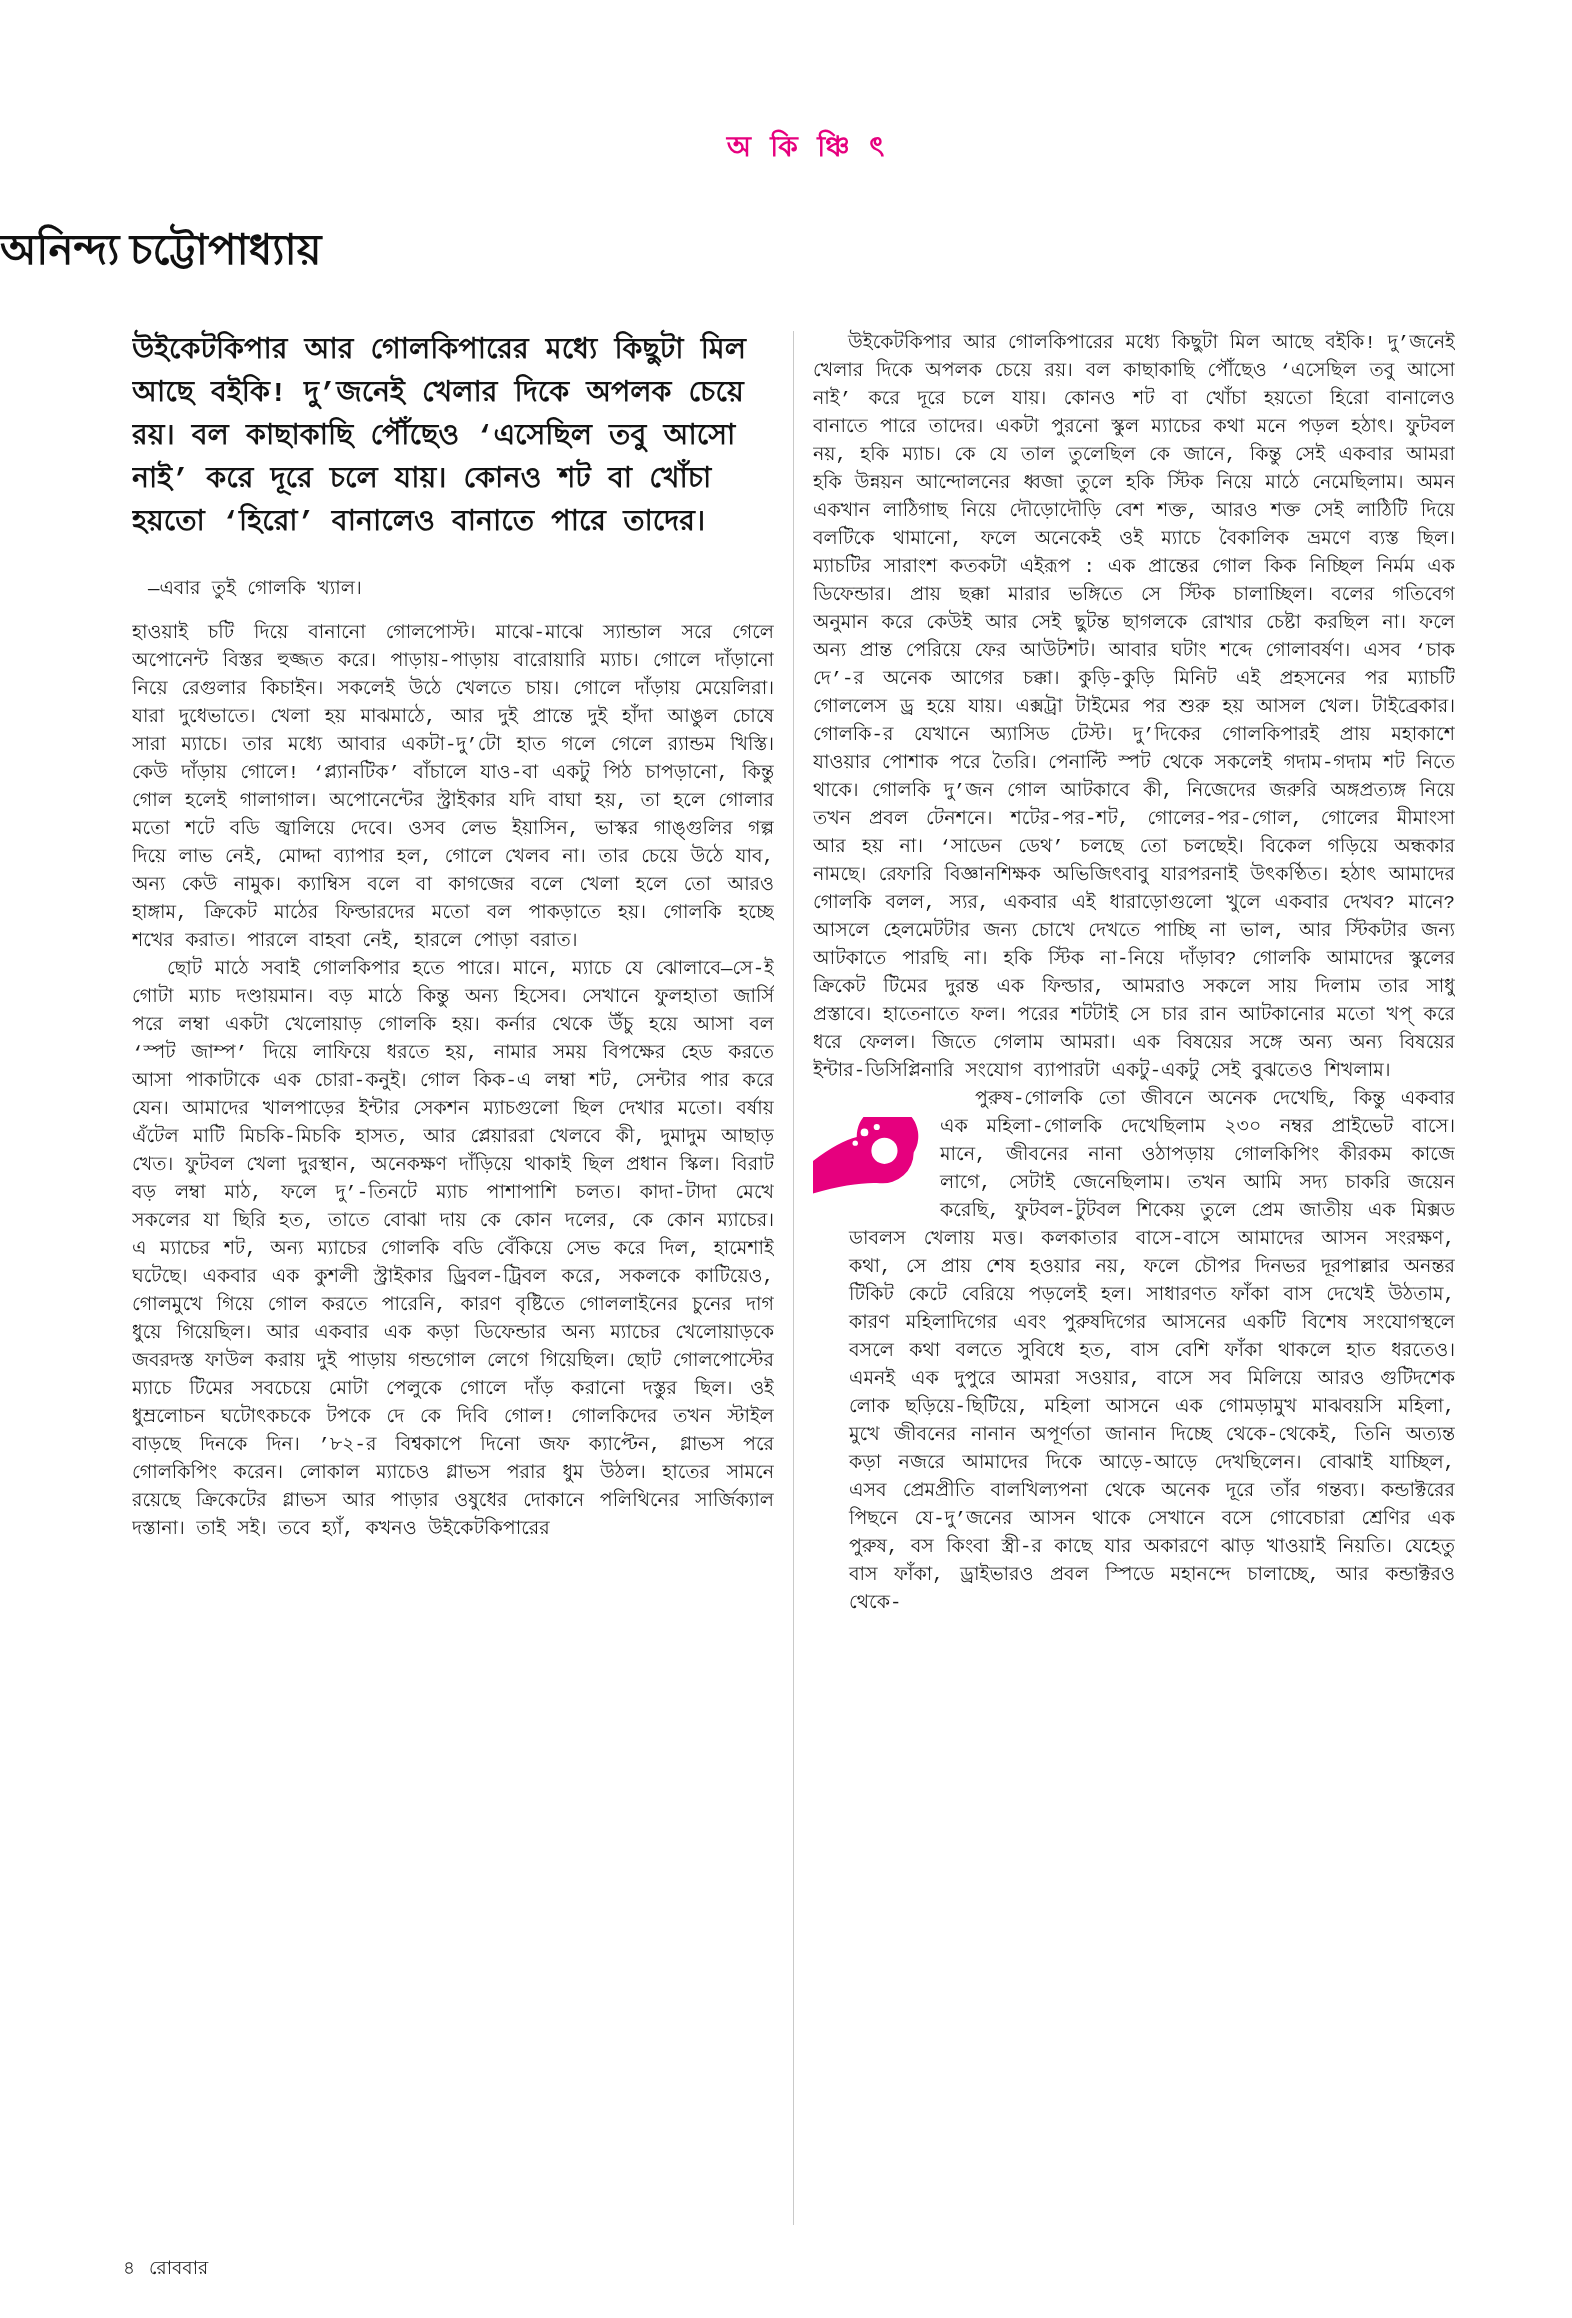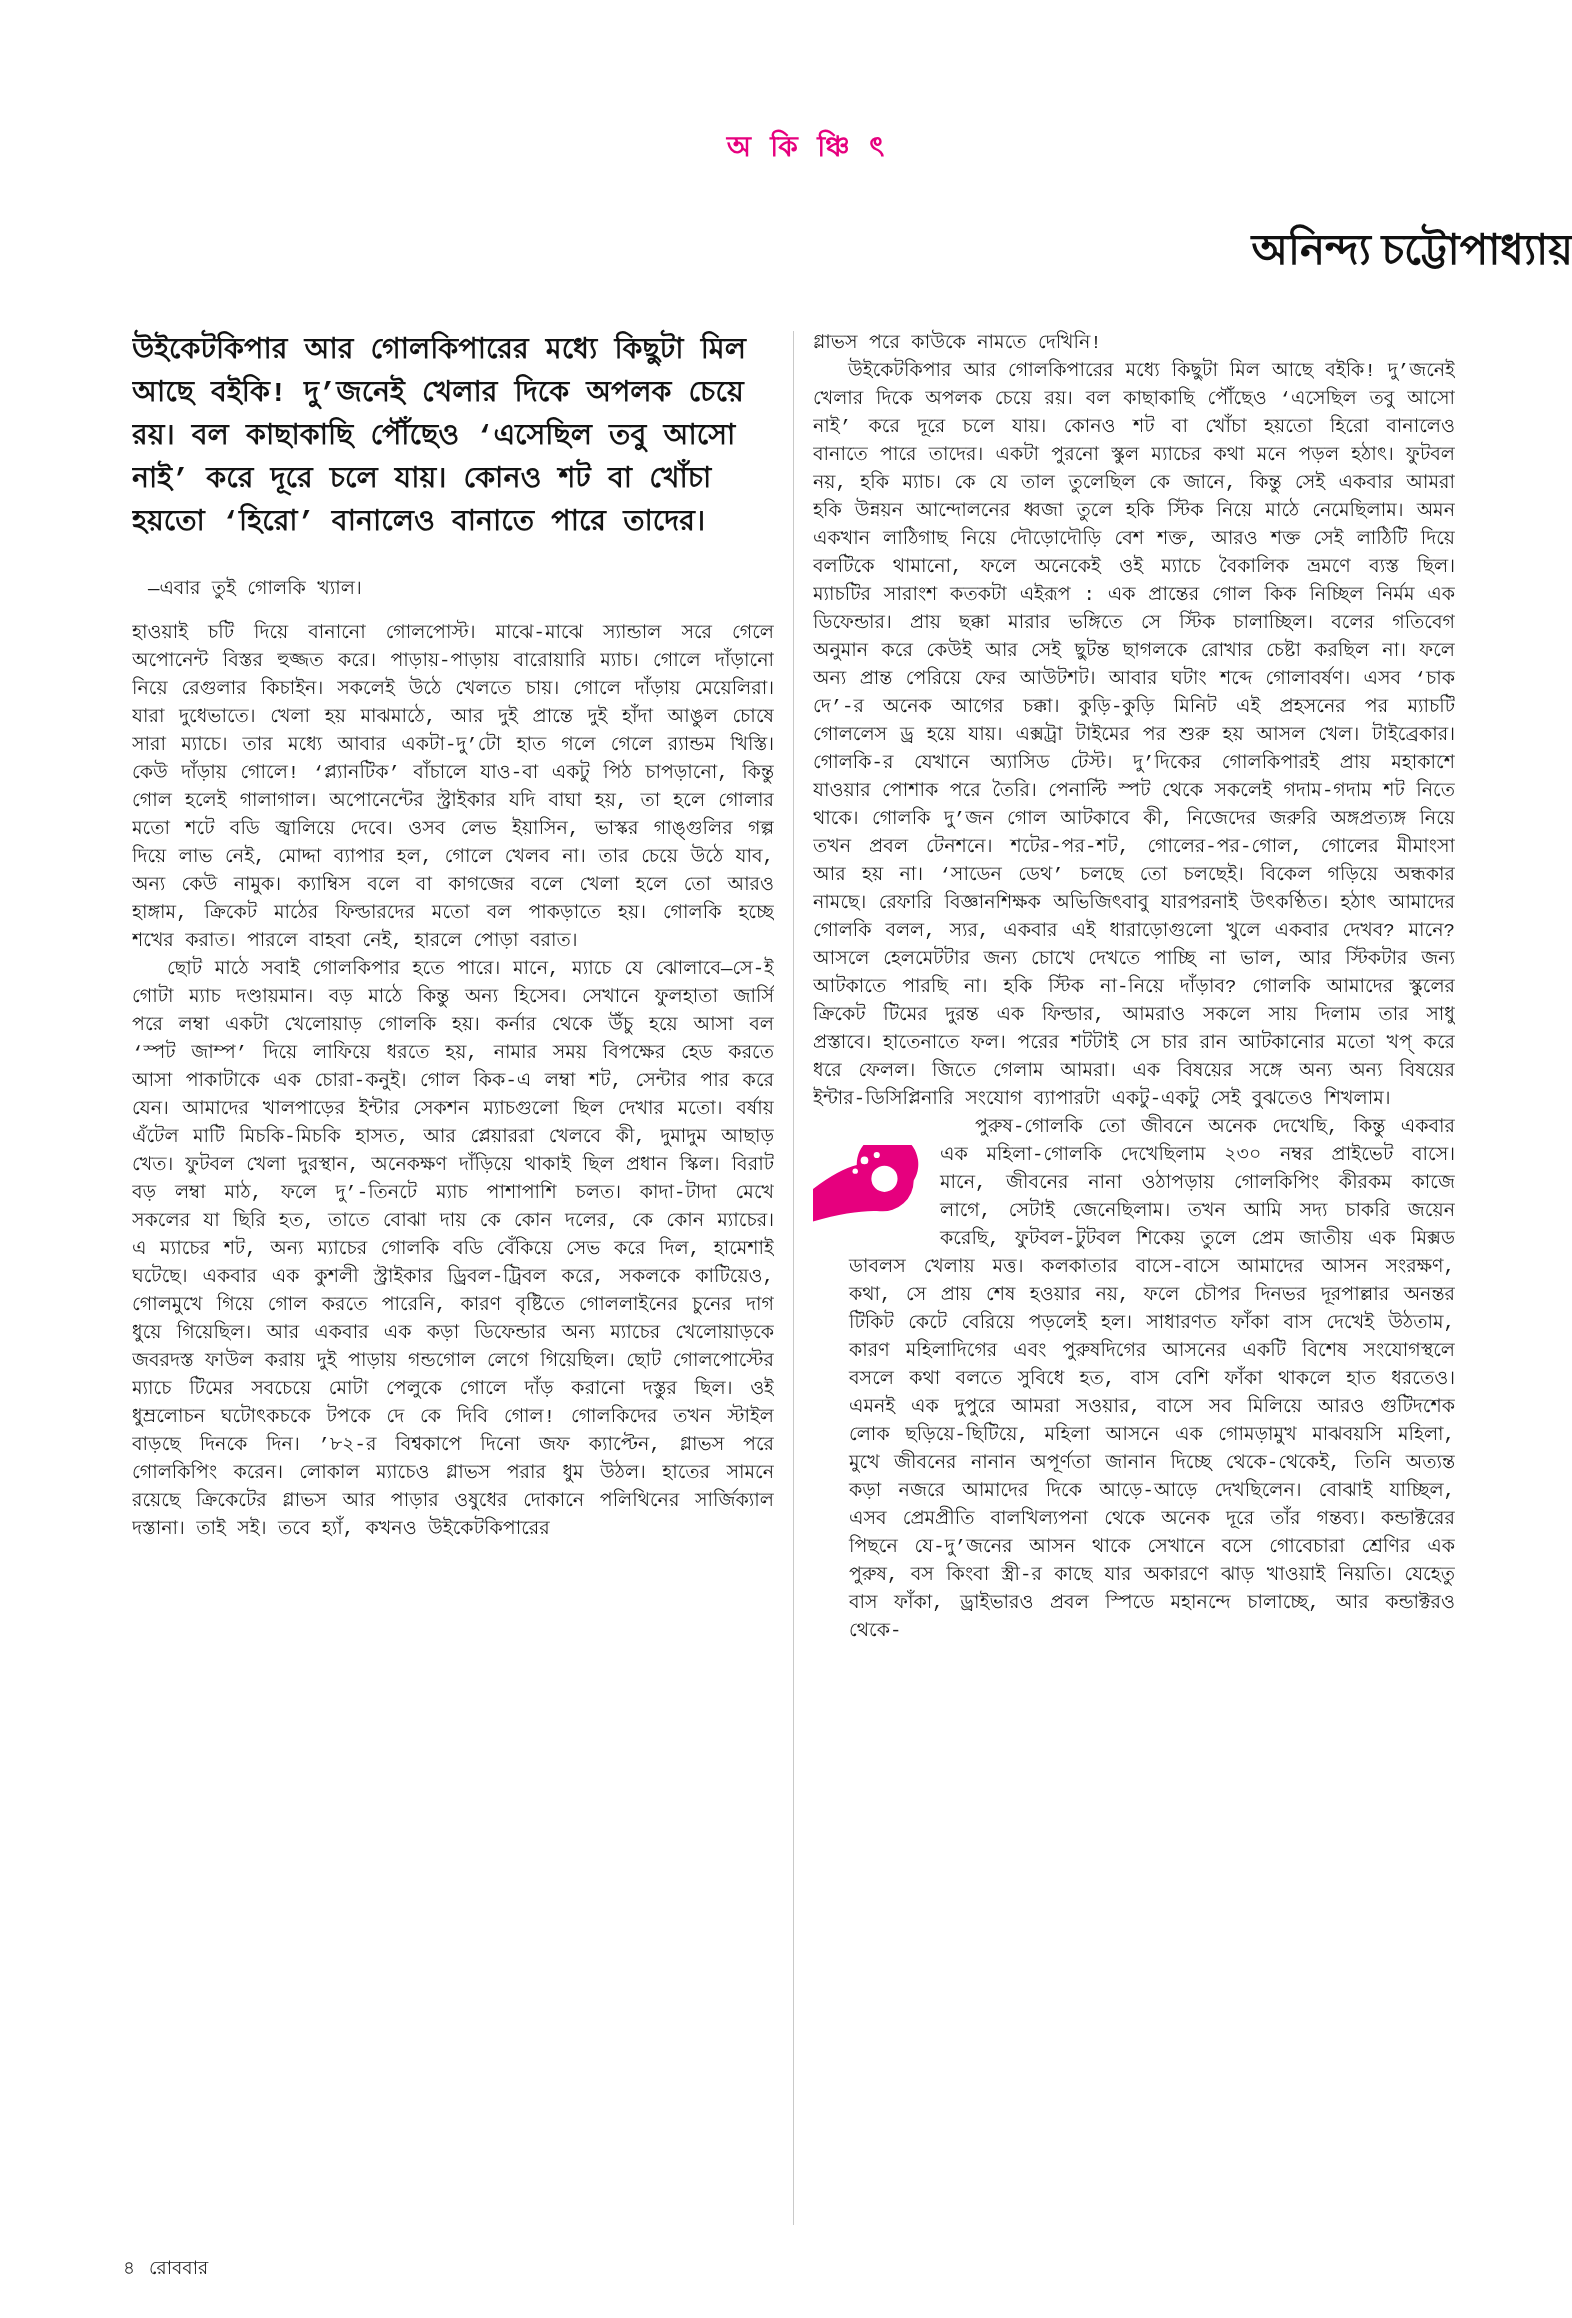--- a/index.html
+++ b/index.html
@@ -16,21 +16,21 @@
   .kicker {
     position: absolute; top: 125px; left: 0; width: 100%;
     text-align: center;
     color: #e6007e;
     font-size: 28px; font-weight: bold;
     letter-spacing: 6.2px;
     padding-left: 44px;
   }
   .title {
     position: absolute; top: 217px; left: 0; width: 100%;
-    text-align: right;
+    text-align: left;
     font-size: 42px; font-weight: bold;
     color: #111111;
   }
 
   .col {
     position: absolute; top: 329px;
     width: 642px; height: 1908px;
     overflow: hidden;
     text-align: justify;
     font-size: 19px;
@@ -86,21 +86,20 @@
   <div class="col-rule"></div>
 
   <div class="col col-left">
     <p class="intro">উইকেটকিপার আর গোলকিপারের মধ্যে কিছুটা মিল আছে বইকি! দু’জনেই খেলার দিকে অপলক চেয়ে রয়। বল কাছাকাছি পৌঁছেও ‘এসেছিল তবু আসো নাই’ করে দূরে চলে যায়। কোনও শট বা খোঁচা হয়তো ‘হিরো’ বানালেও বানাতে পারে তাদের।</p>
     <p class="dialogue">—এবার তুই গোলকি খ্যাল।</p>
     <p class="body">হাওয়াই চটি দিয়ে বানানো গোলপোস্ট। মাঝে-মাঝে স্যান্ডাল সরে গেলে অপোনেন্ট বিস্তর হুজ্জত করে। পাড়ায়-পাড়ায় বারোয়ারি ম্যাচ। গোলে দাঁড়ানো নিয়ে রেগুলার কিচাইন। সকলেই উঠে খেলতে চায়। গোলে দাঁড়ায় মেয়েলিরা। যারা দুধেভাতে। খেলা হয় মাঝমাঠে, আর দুই প্রান্তে দুই হাঁদা আঙুল চোষে সারা ম্যাচে। তার মধ্যে আবার একটা-দু’টো হাত গলে গেলে র‍্যান্ডম খিস্তি। কেউ দাঁড়ায় গোলে! ‘প্ল্যানটিক’ বাঁচালে যাও-বা একটু পিঠ চাপড়ানো, কিন্তু গোল হলেই গালাগাল। অপোনেন্টের স্ট্রাইকার যদি বাঘা হয়, তা হলে গোলার মতো শটে বডি জ্বালিয়ে দেবে। ওসব লেভ ইয়াসিন, ভাস্কর গাঙ্গুলির গল্প দিয়ে লাভ নেই, মোদ্দা ব্যাপার হল, গোলে খেলব না। তার চেয়ে উঠে যাব, অন্য কেউ নামুক। ক্যাম্বিস বলে বা কাগজের বলে খেলা হলে তো আরও হাঙ্গাম, ক্রিকেট মাঠের ফিল্ডারদের মতো বল পাকড়াতে হয়। গোলকি হচ্ছে শখের করাত। পারলে বাহবা নেই, হারলে পোড়া বরাত।</p>
     <p class="body indent">ছোট মাঠে সবাই গোলকিপার হতে পারে। মানে, ম্যাচে যে ঝোলাবে—সে-ই গোটা ম্যাচ দণ্ডায়মান। বড় মাঠে কিন্তু অন্য হিসেব। সেখানে ফুলহাতা জার্সি পরে লম্বা একটা খেলোয়াড় গোলকি হয়। কর্নার থেকে উঁচু হয়ে আসা বল ‘স্পট জাম্প’ দিয়ে লাফিয়ে ধরতে হয়, নামার সময় বিপক্ষের হেড করতে আসা পাকাটাকে এক চোরা-কনুই। গোল কিক-এ লম্বা শট, সেন্টার পার করে যেন। আমাদের খালপাড়ের ইন্টার সেকশন ম্যাচগুলো ছিল দেখার মতো। বর্ষায় এঁটেল মাটি মিচকি-মিচকি হাসত, আর প্লেয়াররা খেলবে কী, দুমাদুম আছাড় খেত। ফুটবল খেলা দুরস্থান, অনেকক্ষণ দাঁড়িয়ে থাকাই ছিল প্রধান স্কিল। বিরাট বড় লম্বা মাঠ, ফলে দু’-তিনটে ম্যাচ পাশাপাশি চলত। কাদা-টাদা মেখে সকলের যা ছিরি হত, তাতে বোঝা দায় কে কোন দলের, কে কোন ম্যাচের। এ ম্যাচের শট, অন্য ম্যাচের গোলকি বডি বেঁকিয়ে সেভ করে দিল, হামেশাই ঘটেছে। একবার এক কুশলী স্ট্রাইকার ড্রিবল-ট্রিবল করে, সকলকে কাটিয়েও, গোলমুখে গিয়ে গোল করতে পারেনি, কারণ বৃষ্টিতে গোললাইনের চুনের দাগ ধুয়ে গিয়েছিল। আর একবার এক কড়া ডিফেন্ডার অন্য ম্যাচের খেলোয়াড়কে জবরদস্ত ফাউল করায় দুই পাড়ায় গন্ডগোল লেগে গিয়েছিল। ছোট গোলপোস্টের ম্যাচে টিমের সবচেয়ে মোটা পেলুকে গোলে দাঁড় করানো দস্তুর ছিল। ওই ধুম্রলোচন ঘটোৎকচকে টপকে দে কে দিবি গোল! গোলকিদের তখন স্টাইল বাড়ছে দিনকে দিন। ’৮২-র বিশ্বকাপে দিনো জফ ক্যাপ্টেন, গ্লাভস পরে গোলকিপিং করেন। লোকাল ম্যাচেও গ্লাভস পরার ধুম উঠল। হাতের সামনে রয়েছে ক্রিকেটের গ্লাভস আর পাড়ার ওষুধের দোকানে পলিথিনের সার্জিক্যাল দস্তানা। তাই সই। তবে হ্যাঁ, কখনও উইকেটকিপারের</p>
   </div>
 
   <div class="col col-right">
-    <p class="body">গ্লাভস পরে কাউকে নামতে দেখিনি!</p>
     <p class="body indent">উইকেটকিপার আর গোলকিপারের মধ্যে কিছুটা মিল আছে বইকি! দু’জনেই খেলার দিকে অপলক চেয়ে রয়। বল কাছাকাছি পৌঁছেও ‘এসেছিল তবু আসো নাই’ করে দূরে চলে যায়। কোনও শট বা খোঁচা হয়তো হিরো বানালেও বানাতে পারে তাদের। একটা পুরনো স্কুল ম্যাচের কথা মনে পড়ল হঠাৎ। ফুটবল নয়, হকি ম্যাচ। কে যে তাল তুলেছিল কে জানে, কিন্তু সেই একবার আমরা হকি উন্নয়ন আন্দোলনের ধ্বজা তুলে হকি স্টিক নিয়ে মাঠে নেমেছিলাম। অমন একখান লাঠিগাছ নিয়ে দৌড়োদৌড়ি বেশ শক্ত, আরও শক্ত সেই লাঠিটি দিয়ে বলটিকে থামানো, ফলে অনেকেই ওই ম্যাচে বৈকালিক ভ্রমণে ব্যস্ত ছিল। ম্যাচটির সারাংশ কতকটা এইরূপ : এক প্রান্তের গোল কিক নিচ্ছিল নির্মম এক ডিফেন্ডার। প্রায় ছক্কা মারার ভঙ্গিতে সে স্টিক চালাচ্ছিল। বলের গতিবেগ অনুমান করে কেউই আর সেই ছুটন্ত ছাগলকে রোখার চেষ্টা করছিল না। ফলে অন্য প্রান্ত পেরিয়ে ফের আউটশট। আবার ঘটাং শব্দে গোলাবর্ষণ। এসব ‘চাক দে’-র অনেক আগের চক্কা। কুড়ি-কুড়ি মিনিট এই প্রহসনের পর ম্যাচটি গোললেস ড্র হয়ে যায়। এক্সট্রা টাইমের পর শুরু হয় আসল খেল। টাইব্রেকার। গোলকি-র যেখানে অ্যাসিড টেস্ট। দু’দিকের গোলকিপারই প্রায় মহাকাশে যাওয়ার পোশাক পরে তৈরি। পেনাল্টি স্পট থেকে সকলেই গদাম-গদাম শট নিতে থাকে। গোলকি দু’জন গোল আটকাবে কী, নিজেদের জরুরি অঙ্গপ্রত্যঙ্গ নিয়ে তখন প্রবল টেনশনে। শটের-পর-শট, গোলের-পর-গোল, গোলের মীমাংসা আর হয় না। ‘সাডেন ডেথ’ চলছে তো চলছেই। বিকেল গড়িয়ে অন্ধকার নামছে। রেফারি বিজ্ঞানশিক্ষক অভিজিৎবাবু যারপরনাই উৎকণ্ঠিত। হঠাৎ আমাদের গোলকি বলল, স্যর, একবার এই ধারাড়োগুলো খুলে একবার দেখব? মানে? আসলে হেলমেটটার জন্য চোখে দেখতে পাচ্ছি না ভাল, আর স্টিকটার জন্য আটকাতে পারছি না। হকি স্টিক না-নিয়ে দাঁড়াব? গোলকি আমাদের স্কুলের ক্রিকেট টিমের দুরন্ত এক ফিল্ডার, আমরাও সকলে সায় দিলাম তার সাধু প্রস্তাবে। হাতেনাতে ফল। পরের শটটাই সে চার রান আটকানোর মতো খপ্ করে ধরে ফেলল। জিতে গেলাম আমরা। এক বিষয়ের সঙ্গে অন্য অন্য বিষয়ের ইন্টার-ডিসিপ্লিনারি সংযোগ ব্যাপারটা একটু-একটু সেই বুঝতেও শিখলাম।</p>
     <p class="body indent para-with-icon">
       <span class="whistle-float">
         <svg viewBox="0 0 200 130" xmlns="http://www.w3.org/2000/svg" aria-hidden="true">
           <path d="M188 46
                    a 40 40 0 1 0 -74 -20
                    C 90 32 52 56 10 100
                    c -6 6 -1 16 7 13
                    C 72 92 118 84 144 86
                    a 40 40 0 0 0 44 -40 z" fill="#e6007e"></path>

